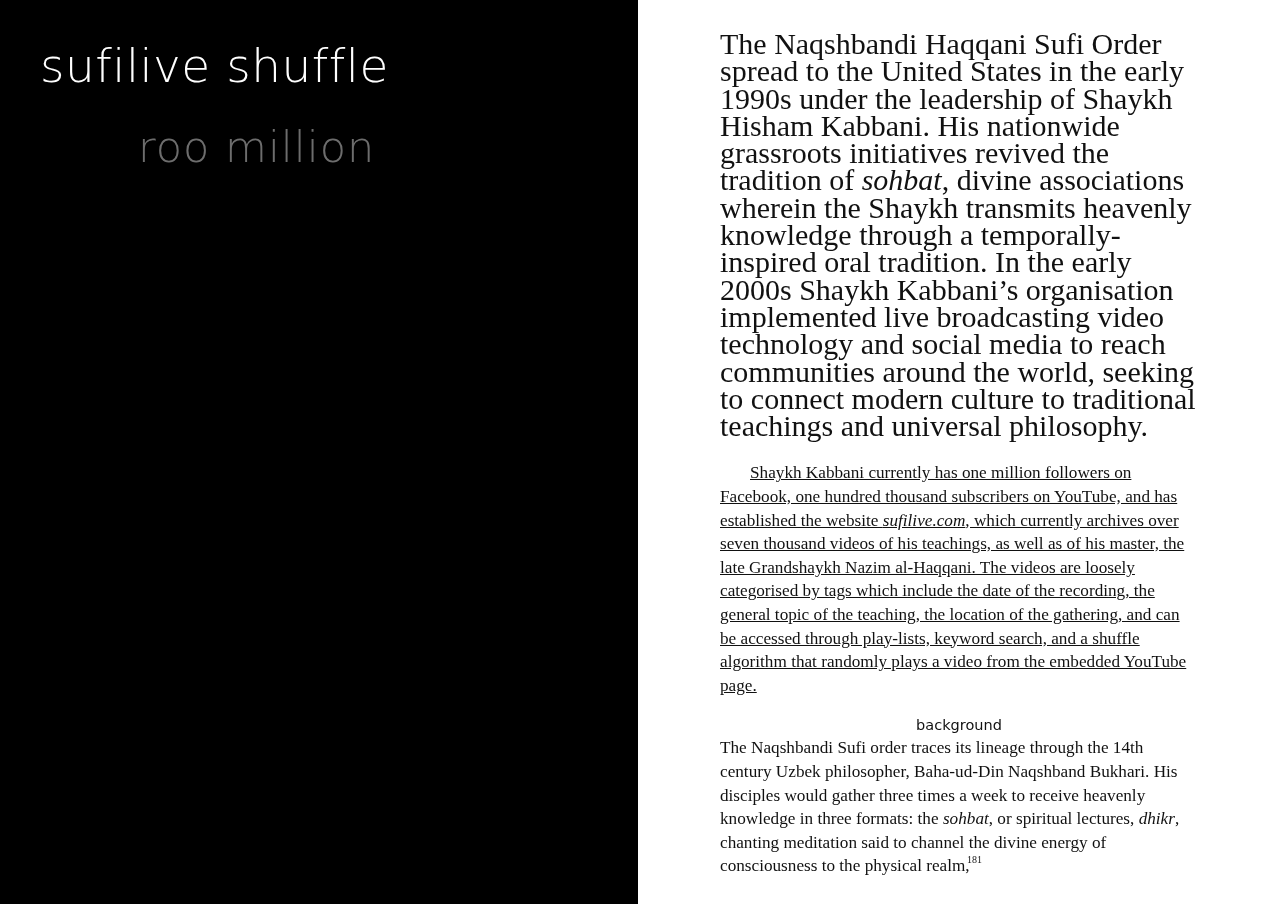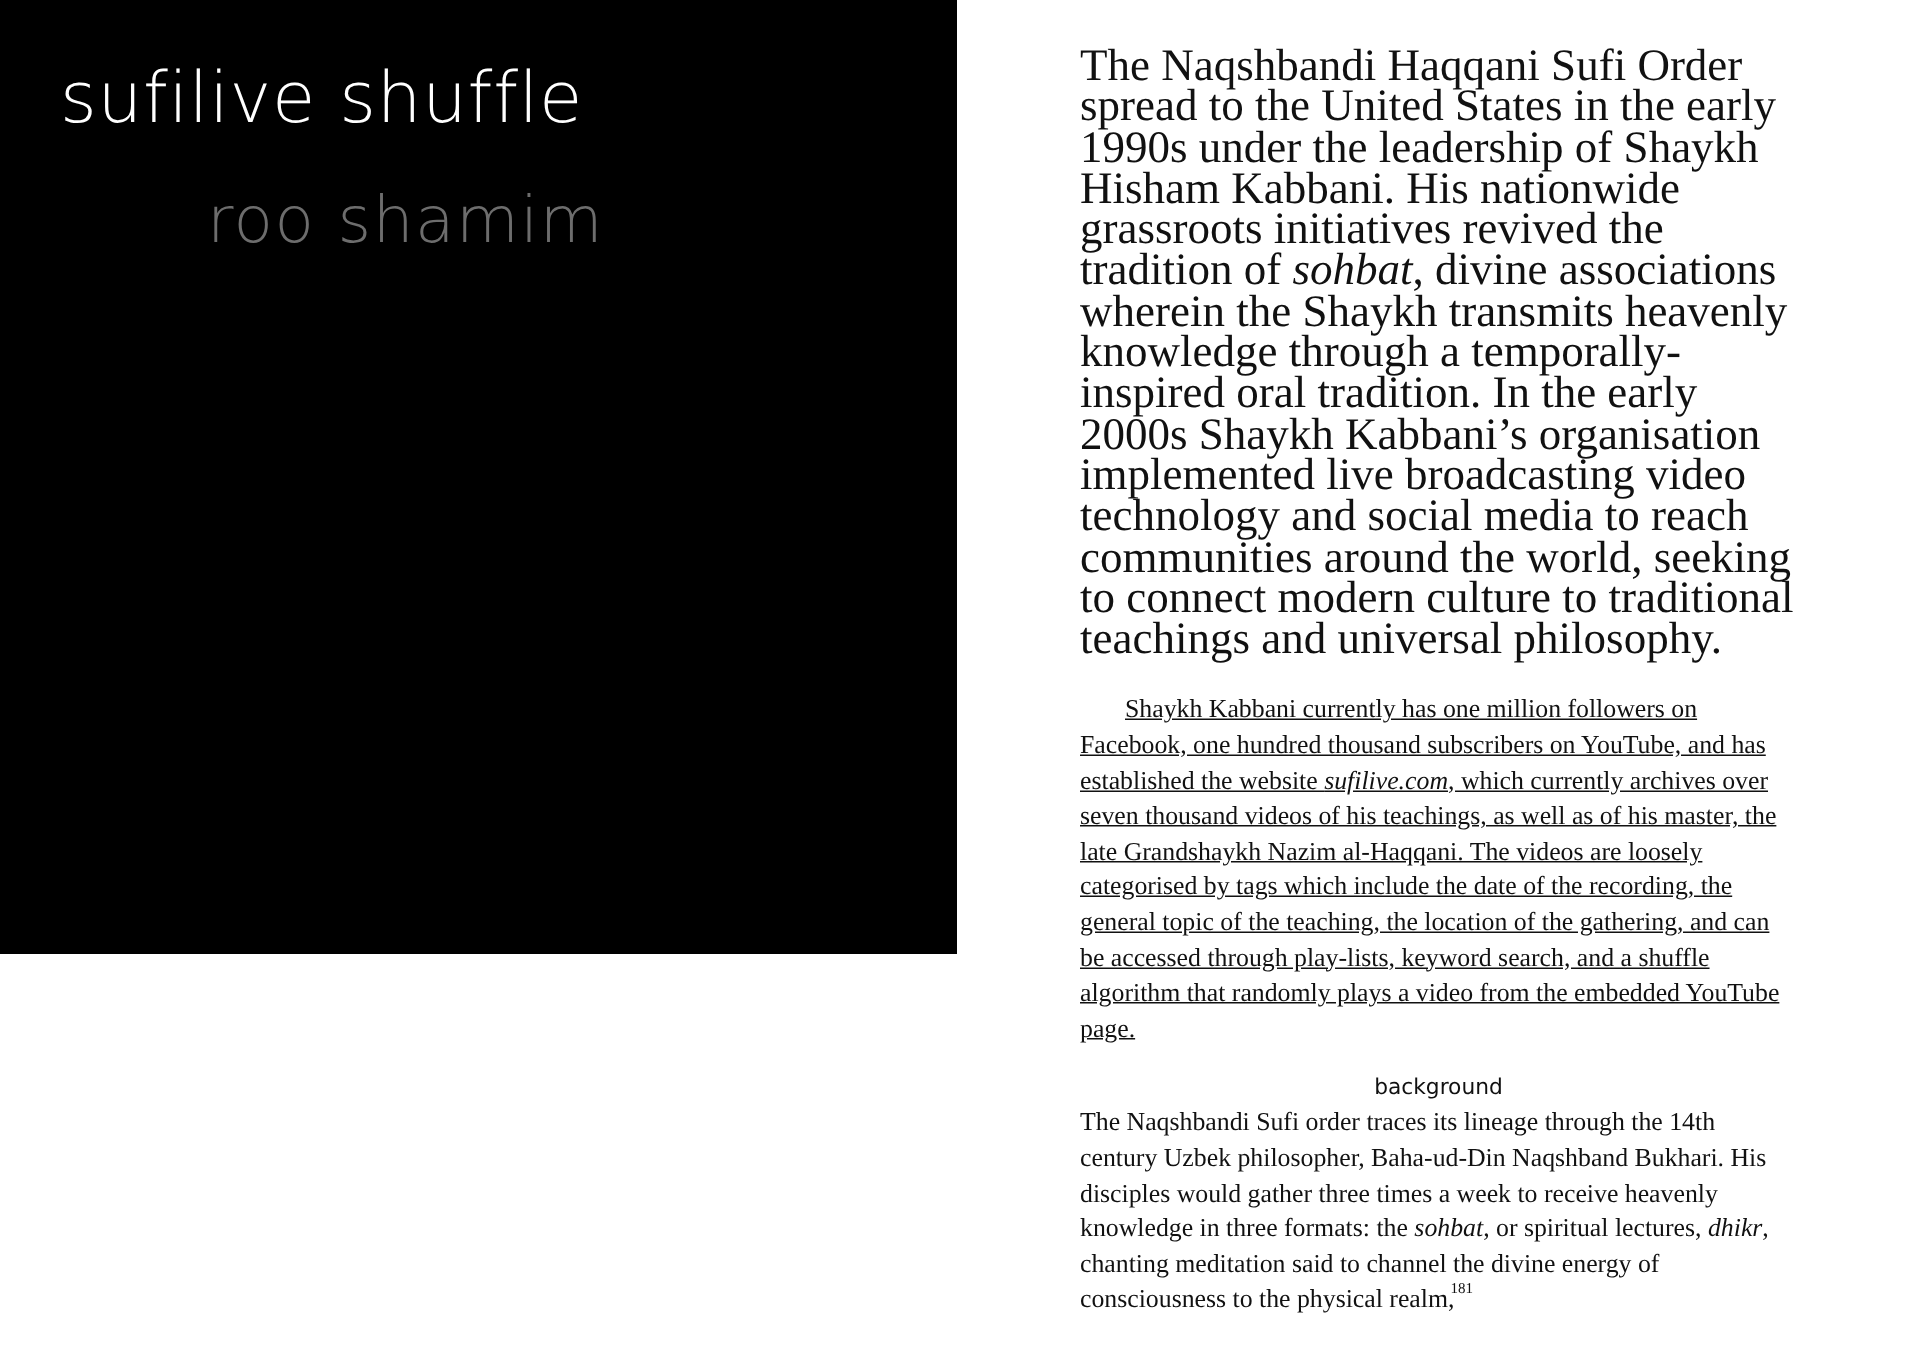--- a/index.html
+++ b/index.html
@@ -14,21 +14,21 @@
     overflow: hidden;
     background: #ffffff;
     font-family: "Liberation Serif", serif;
   }
   
   .left-panel {
     position: absolute;
     left: 0;
     top: 0;
     width: 638px;
-    height: 636px;
+    height: 904px;
     background: #000000;
   }
   .title-main {
     position: absolute;
     left: 40px;
     top: 40px;
     color: #ffffff;
     font-family: "DejaVu Sans", sans-serif;
     font-weight: 300;
     font-size: 47px;
@@ -103,21 +103,21 @@
     color: #111111;
   }
 </style>
 </head>
 <body>
 
 <div class="page">
 
   <div class="left-panel">
     <div class="title-main">sufilive shuffle</div>
-    <div class="title-author">roo shamim</div>
+    <div class="title-author">roo million</div>
   </div>
 
   <div class="right-panel">
     <div class="col">
 
       <p class="lede"><span>The Naqshbandi Haqqani Sufi Order spread to the United States in the early 1990s under the leadership of Shaykh Hisham Kabbani. His nationwide grassroots initiatives revived the tradition of </span><em>sohbat</em><span>, divine associations wherein the Shaykh transmits heavenly knowledge through a temporally-inspired oral tradition. In the early 2000s Shaykh Kabbani’s organisation implemented live broadcasting video technology and social media to reach communities around the world, seeking to connect modern culture to traditional teachings and universal philosophy.</span></p>
 
       <p class="body-para indent"><span>Shaykh Kabbani currently has one million followers on Facebook, one hundred thousand subscribers on YouTube, and has established the website </span><em>sufilive.com</em><span>, which currently archives over seven thousand videos of his teachings, as well as of his master, the late Grandshaykh Nazim al-Haqqani. The videos are loosely categorised by tags which include the date of the recording, the general topic of the teaching, the location of the gathering, and can be accessed through play-lists, keyword search, and a shuffle algorithm that randomly plays a video from the embedded YouTube page.</span></p>
 
       <p class="section-head">background</p>

